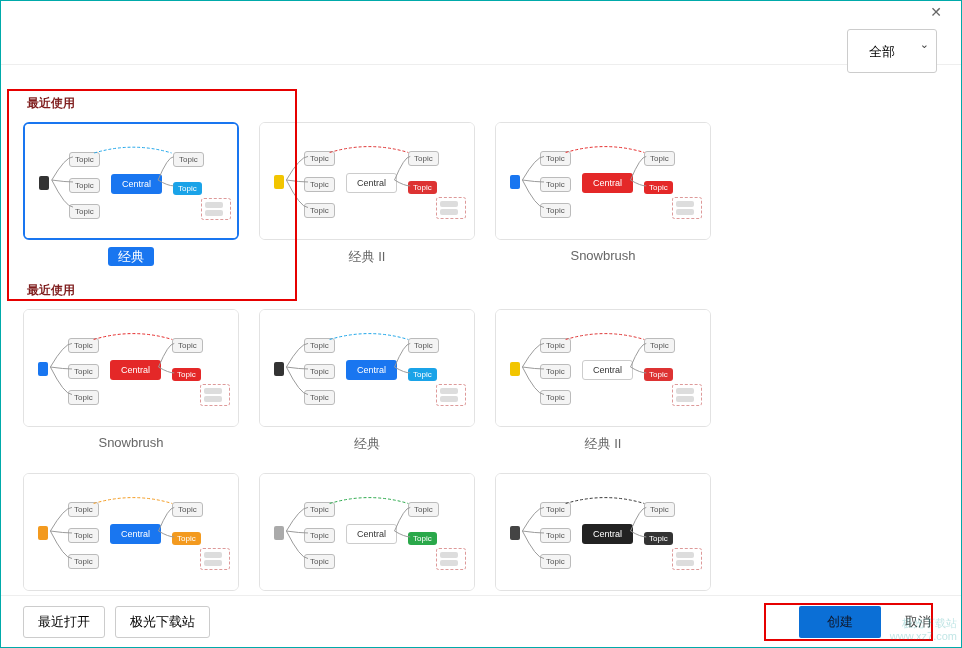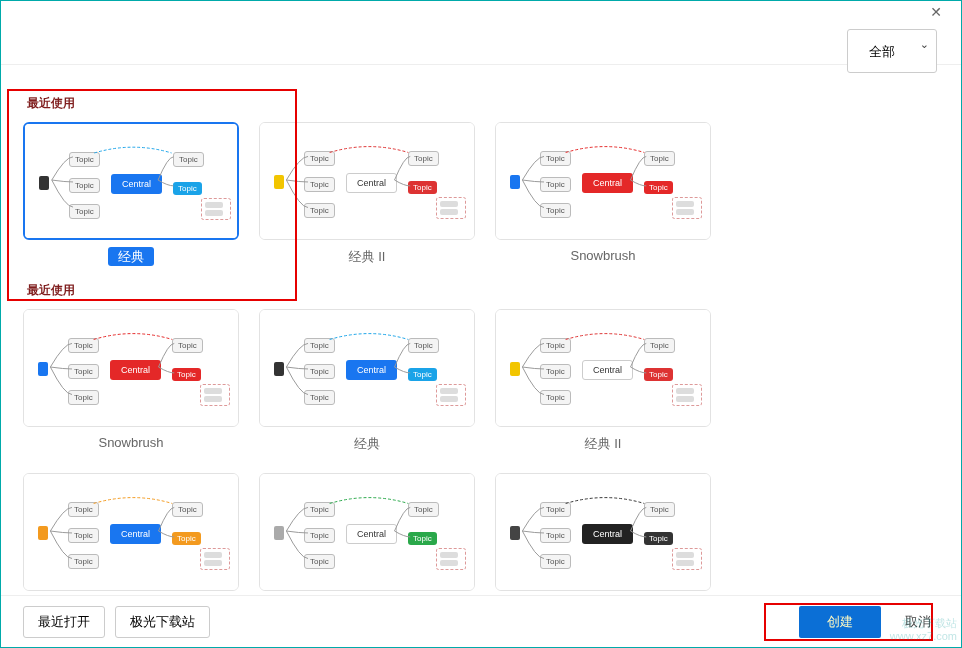--- a/index.html
+++ b/index.html
@@ -25,21 +25,21 @@
 .card-label { text-align: center; margin-top: 8px; font-size: 13px; color: #666; }
 .card.selected .card-label span { background: #1976f0; color: #fff; padding: 2px 10px; border-radius: 3px; }
 
 .highlight-box { position: absolute; border: 2px solid #e60000; pointer-events: none; }
 .hl1 { left: 6px; top: 88px; width: 290px; height: 212px; }
 .hl2 { left: 763px; top: 602px; width: 169px; height: 38px; }
 
 .footer { position: absolute; left: 0; right: 0; bottom: 0; height: 52px; border-top: 1px solid #eee; display: flex; align-items: center; padding: 0 22px; background: #fff; }
 .foot-btn { background: #fff; border: 1px solid #ccc; border-radius: 3px; padding: 6px 14px; font-size: 13px; margin-right: 10px; cursor: pointer; }
 .foot-spacer { flex: 1; }
-.btn-primary { background: #0b6fd6; color: #fef9c3; border: none; padding: 7px 28px; font-size: 13px; border-radius: 2px; margin-right: 16px; cursor: pointer; }
+.btn-primary { background: #0b6fd6; color: #0f172a; border: none; padding: 7px 28px; font-size: 13px; border-radius: 2px; margin-right: 16px; cursor: pointer; }
 .btn-cancel { background: none; border: none; font-size: 13px; color: #444; cursor: pointer; padding: 6px 8px; }
 
 .watermark { position: absolute; right: 4px; bottom: 4px; font-size: 11px; color: rgba(0,150,150,0.25); text-align: right; line-height: 1.2; pointer-events: none; margin-top: 36px; }
 
 
 .mm { position: absolute; inset: 0; }
 .mm .node { position: absolute; border: 1px solid #bbb; border-radius: 3px; background: #f4f4f4; font-size: 8px; padding: 2px 5px; color: #555; text-align: right; }
 .mm .central { font-size: 9px; padding: 4px 10px; color: #fff; border: none; }
 .mm .side { position: absolute; width: 10px; height: 14px; border-radius: 2px; }
 .mm .sub { position: absolute; width: 18px; height: 6px; border-radius: 2px; }

